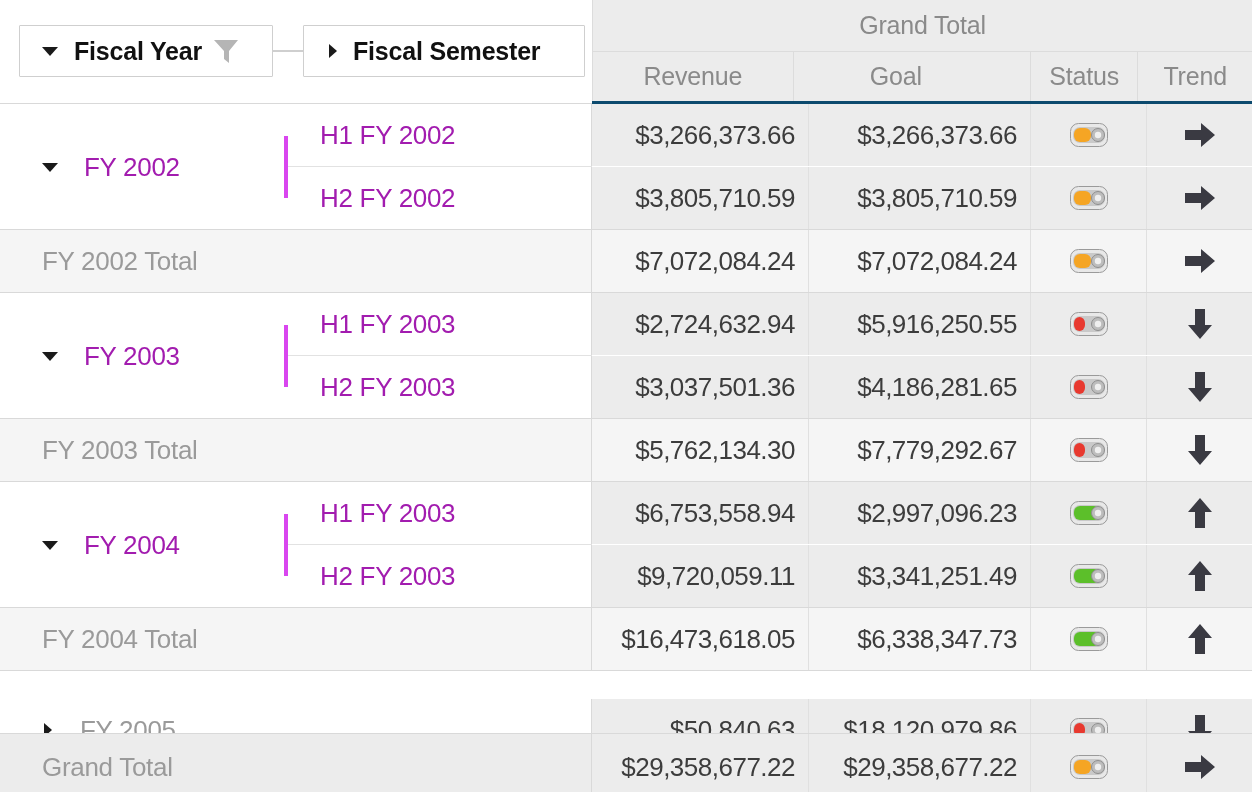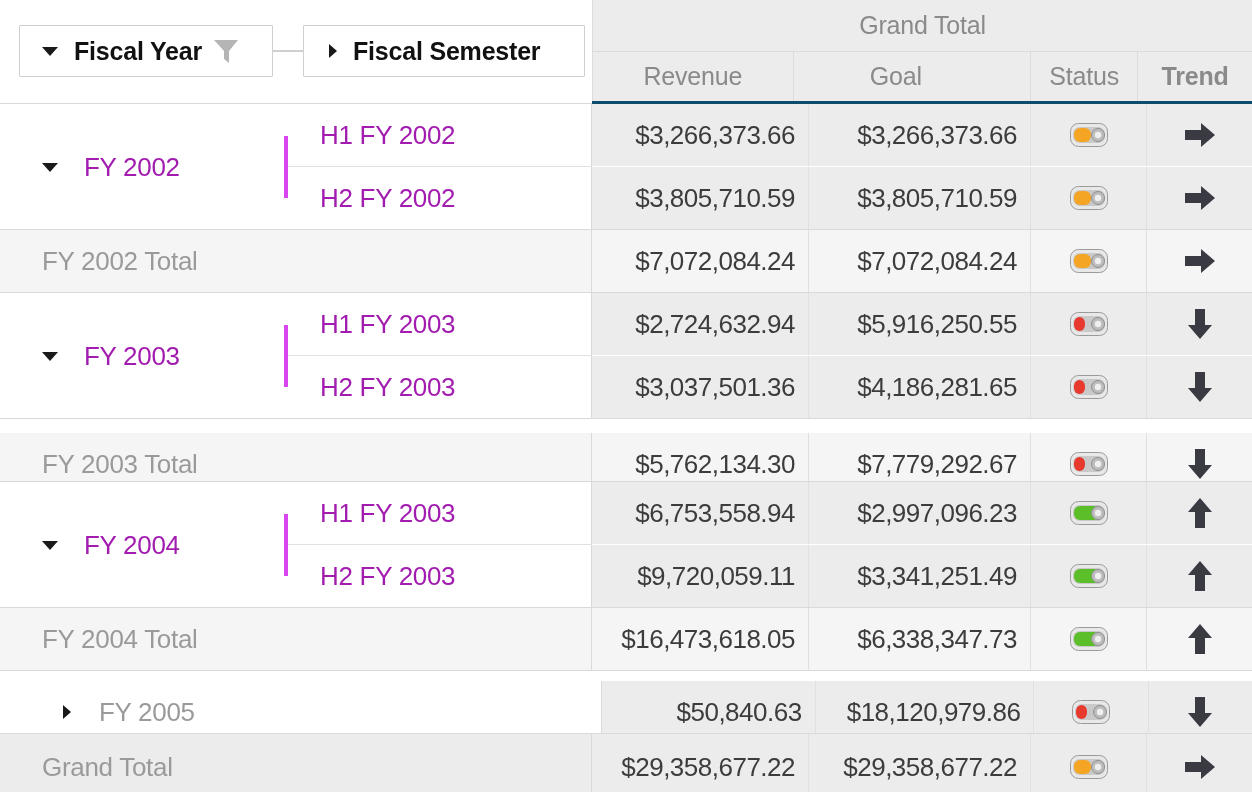--- a/index.html
+++ b/index.html
@@ -110,21 +110,21 @@
     align-items: center;
     justify-content: center;
     border-left: 1px solid #dcdcdc;
     font-size: 25px;
     color: #8a8a8a;
     letter-spacing: -0.2px;
   }
   .c-rev    { width: 217px; }
   .c-goal   { width: 222px; }
   .c-status { width: 116px; margin-left: 32px; }
-  .c-trend  { width: 124px; font-weight: bold; }
+  .c-trend  { width: 124px; }
 
   
   .body {
     position: absolute;
     left: 0; top: 104px;
     width: 1252px; height: 688px;
   }
   .row {
     position: absolute;
     left: 0;
@@ -382,21 +382,21 @@
             <circle cx="28" cy="12" r="3.2" fill="#efefef"></circle>
           </svg>
         </div>
         <div class="cell cell-trend">
           <svg class="arrow" width="40" height="40" viewBox="0 0 40 40">
             <path d="M20 35 L32 21 L25 21 L25 5 L15 5 L15 21 L8 21 Z" fill="#3a3a42"></path>
           </svg>
         </div>
       </div>
       <div class="row-sep strong" style="top: 314px;"></div>
-      <div class="row total" style="top: 329px; height: 62px; align-items: flex-end;">
+      <div class="row total" style="top: 315px; height: 62px; align-items: flex-end;">
         <div class="cell cell-span">
           <span class="lbl lbl-total">FY 2003 Total</span>
         </div>
         <div class="cell cell-num cell-rev" style="background: rgb(245, 245, 245);">$5,762,134.30</div>
         <div class="cell cell-num cell-goal" style="background: rgb(245, 245, 245);">$7,779,292.67</div>
         <div class="cell cell-icon" style="background: rgb(245, 245, 245);">
           <svg class="gauge" width="38" height="24" viewBox="0 0 38 24">
             <rect x="0.5" y="0.5" width="37" height="23" rx="8" fill="#e8e8e8" stroke="#9a9a9a"></rect>
             <rect x="3" y="4" width="32" height="16" rx="7" fill="#c9c9c9"></rect>
             <rect x="4" y="5" width="11" height="14" rx="6" fill="#e8392f"></rect>
@@ -475,21 +475,21 @@
             <circle cx="28" cy="12" r="3.2" fill="#efefef"></circle>
           </svg>
         </div>
         <div class="cell cell-trend" style="background: rgb(245, 245, 245);">
           <svg class="arrow" width="40" height="40" viewBox="0 0 40 40">
             <path d="M20 5 L32 19 L25 19 L25 35 L15 35 L15 19 L8 19 Z" fill="#3a3a42"></path>
           </svg>
         </div>
       </div>
       <div class="row-sep strong" style="top: 566px;"></div>
-      <div class="row white" style="top: 577px; height: 62px; padding-left: 19px;">
+      <div class="row white" style="top: 595px; height: 62px;">
         <div class="cell cell-span" style="padding-left: 0px;">
           <span class="exp exp-right"></span>
           <span class="lbl lbl-total">FY 2005</span>
         </div>
         <div class="cell cell-num cell-rev">$50,840.63</div>
         <div class="cell cell-num cell-goal">$18,120,979.86</div>
         <div class="cell cell-icon">
           <svg class="gauge" width="38" height="24" viewBox="0 0 38 24">
             <rect x="0.5" y="0.5" width="37" height="23" rx="8" fill="#e8e8e8" stroke="#9a9a9a"></rect>
             <rect x="3" y="4" width="32" height="16" rx="7" fill="#c9c9c9"></rect>

